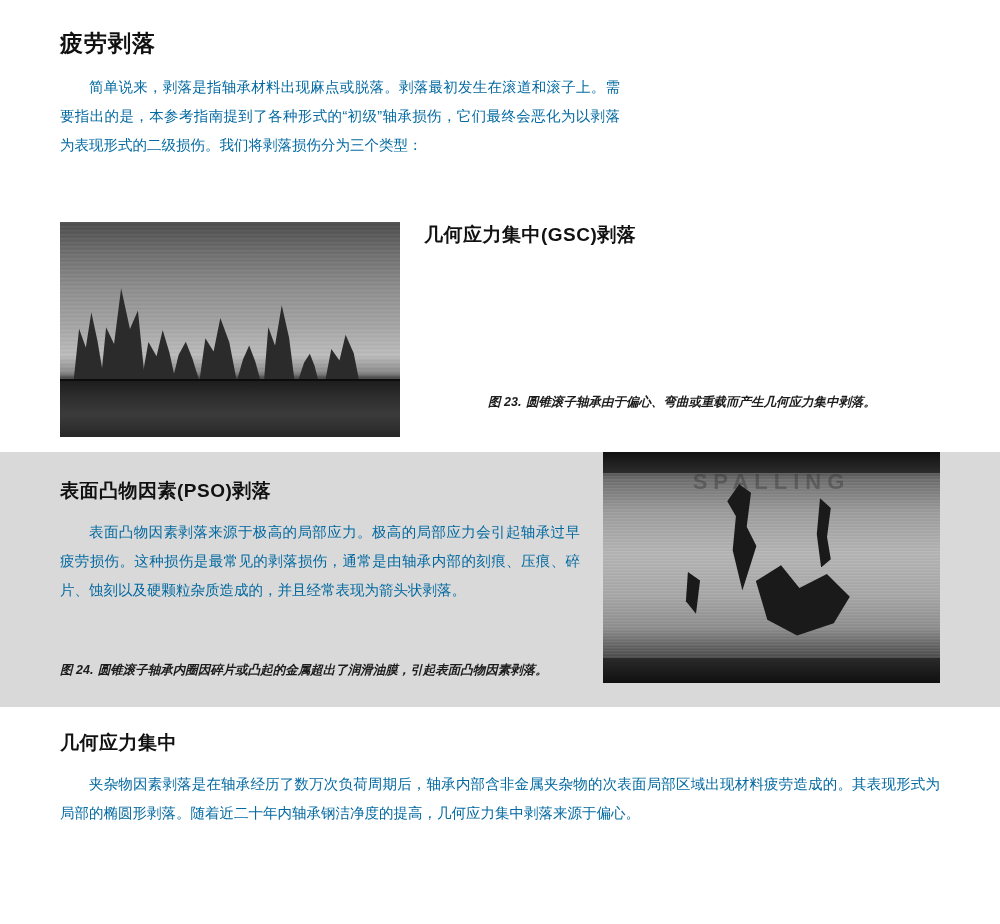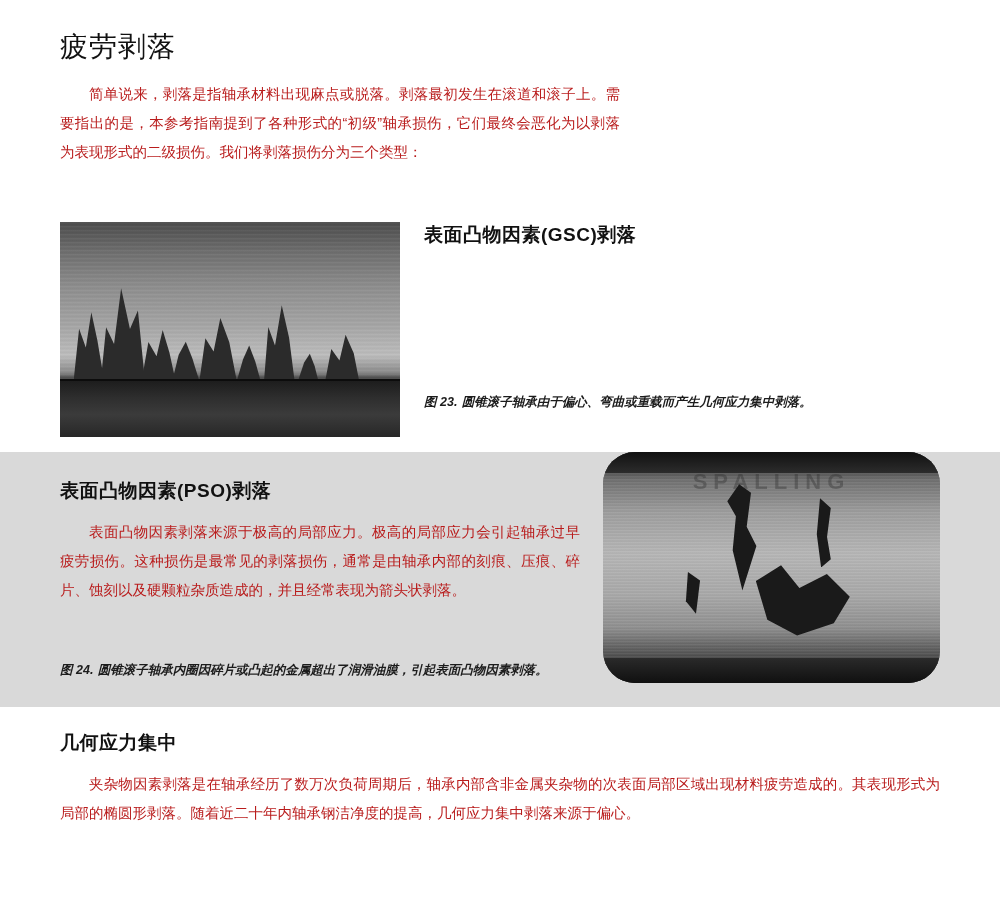--- a/index.html
+++ b/index.html
@@ -22,33 +22,33 @@
   }
 
   
   .intro {
     position: absolute;
     left: 60px;
     top: 28px;
     width: 560px;
   }
   h1.section-title {
-    font-size: 28px;
-    font-weight: normal;
+    font-size: 23px;
+    font-weight: bold;
     letter-spacing: 1px;
     margin: 0 0 14px 0;
     color: #111;
   }
   p.body-text {
     font-size: 14.5px;
     line-height: 2.0;
     margin: 0;
     text-align: justify;
     text-indent: 2em;
-    color: #b91c1c;
+    color: #0369a1;
   }
 
   
   .gsc-image {
     position: absolute;
     left: 60px;
     top: 222px;
     width: 340px;
     height: 215px;
     background: #111;
@@ -72,21 +72,21 @@
     font-weight: bold;
     font-style: italic;
     line-height: 1.6;
     color: #1c1c1c;
   }
   .gsc-caption {
     position: absolute;
     left: 424px;
     top: 392px;
     width: 516px;
-    text-align: left;
+    text-align: center;
   }
 
   
   .pso-band {
     position: absolute;
     left: 0;
     top: 452px;
     width: 1000px;
     height: 255px;
     background: #d9d9d9;
@@ -105,21 +105,20 @@
     text-align: left;
   }
   .pso-image {
     position: absolute;
     left: 603px;
     top: 452px;
     width: 337px;
     height: 231px;
     background: #737373;
     overflow: hidden;
-    border-radius: 32px;
   }
 
   
   .incl-col {
     position: absolute;
     left: 60px;
     top: 730px;
     width: 880px;
   }
 
@@ -263,21 +262,21 @@
       <div class="spike s6"></div>
       <div class="spike s7"></div>
       <div class="spike s8"></div>
       <div class="spike s9"></div>
     </div>
     <div class="photo-floor-line"></div>
     <div class="photo-floor"></div>
   </div>
 
   <div class="gsc-col">
-    <h2 class="sub-title">表面凸物因素(GSC)剥落</h2>
+    <h2 class="sub-title">几何应力集中(GSC)剥落</h2>
   </div>
 
   <div class="gsc-caption">
     <span class="caption">图 23.</span>
     <span class="caption">圆锥滚子轴承由于偏心、弯曲或重载而产生几何应力集中剥落。</span>
   </div>
 
   <div class="pso-band"></div>
 
   <div class="pso-col">

